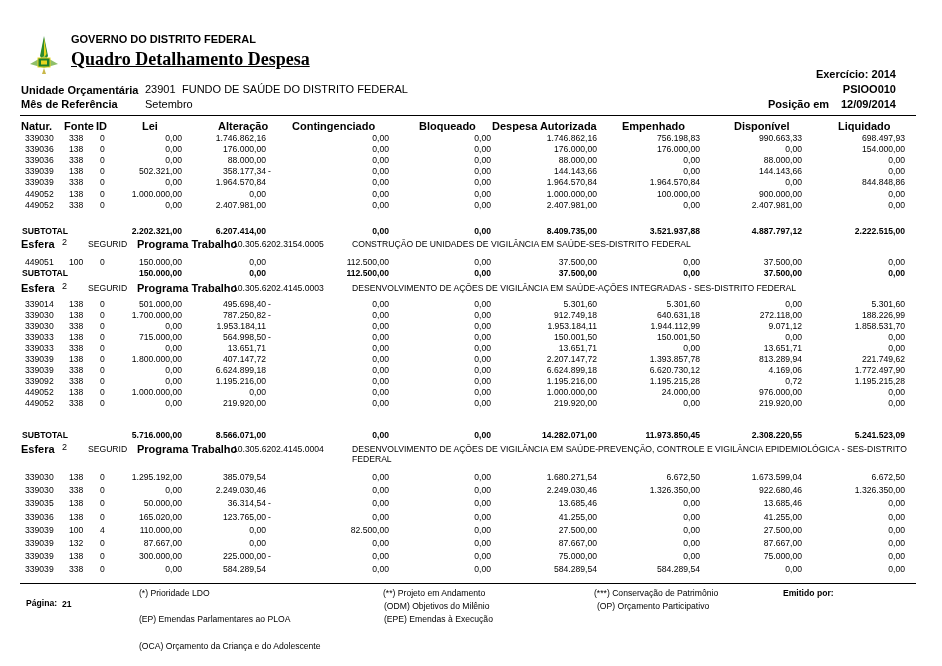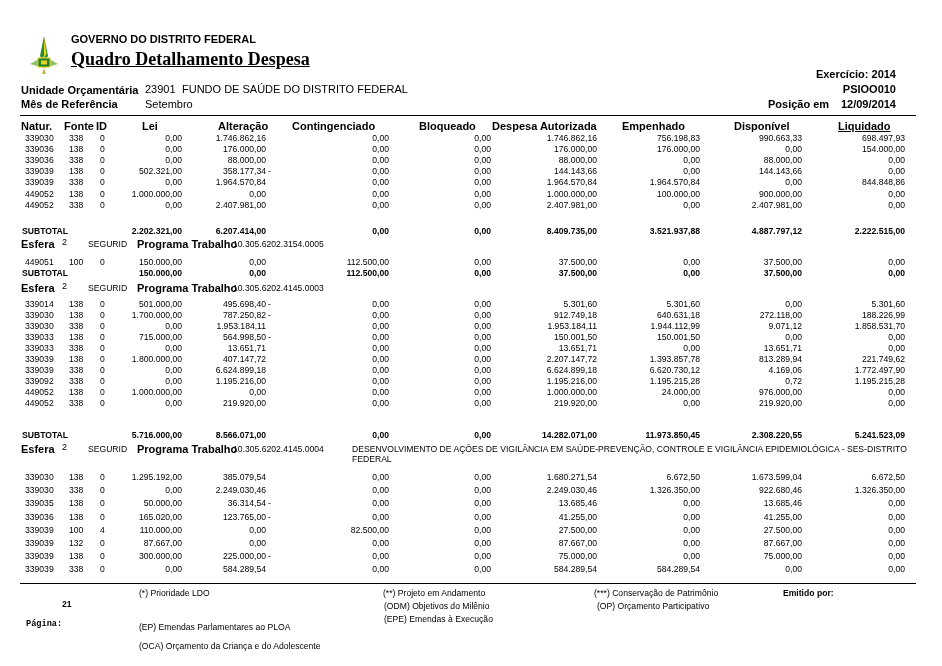--- a/index.html
+++ b/index.html
@@ -71,21 +71,21 @@
 <div class="colhdr" style="left:21px;">Natur.</div>
 <div class="colhdr" style="left:64px;">Fonte</div>
 <div class="colhdr" style="left:96px;">ID</div>
 <div class="colhdr" style="left:142px;">Lei</div>
 <div class="colhdr" style="left:218px;">Alteração</div>
 <div class="colhdr" style="left:292px;">Contingenciado</div>
 <div class="colhdr" style="left:419px;">Bloqueado</div>
 <div class="colhdr" style="left:492px;">Despesa Autorizada</div>
 <div class="colhdr" style="left:622px;">Empenhado</div>
 <div class="colhdr" style="left:734px;">Disponível</div>
-<div class="colhdr" style="left:838px;text-decoration:underline;">Liquidado</div>
+<div class="colhdr" style="left:838px;">Liquidado</div>
 
 <div id="report-body">
     <div class="row" style="top:133.0px">
       <span class="c-nat">339030</span>
       <span class="c-fon">338</span>
       <span class="c-id">0</span>
       <span class="c-lei">0,00</span>
       <span class="c-alt">1.746.862,16</span>
       <span class="c-neg"></span>
       <span class="c-con">0,00</span>
@@ -189,20 +189,21 @@
       <span class="c-emp">3.521.937,88</span>
       <span class="c-dis">4.887.797,12</span>
       <span class="c-liq">2.222.515,00</span>
     </div>
     <div class="esfera" style="top:238px">
       <span class="esf-lbl">Esfera</span>
       <span class="esf-num">2</span>
       <span class="esf-seg">SEGURID</span>
       <span class="esf-prog">Programa Trabalho</span>
       <span class="esf-code">10.305.6202.3154.0005</span>
+      <span class="esf-desc">CONSTRUÇÃO DE UNIDADES DE VIGILÂNCIA EM SAÚDE-SES-DISTRITO FEDERAL</span>
     </div>
     <div class="row" style="top:257.0px">
       <span class="c-nat">449051</span>
       <span class="c-fon">100</span>
       <span class="c-id">0</span>
       <span class="c-lei">150.000,00</span>
       <span class="c-alt">0,00</span>
       <span class="c-neg"></span>
       <span class="c-con">112.500,00</span>
       <span class="c-blo">0,00</span>
@@ -221,20 +222,21 @@
       <span class="c-emp">0,00</span>
       <span class="c-dis">37.500,00</span>
       <span class="c-liq">0,00</span>
     </div>
     <div class="esfera" style="top:282px">
       <span class="esf-lbl">Esfera</span>
       <span class="esf-num">2</span>
       <span class="esf-seg">SEGURID</span>
       <span class="esf-prog">Programa Trabalho</span>
       <span class="esf-code">10.305.6202.4145.0003</span>
+      <span class="esf-desc">DESENVOLVIMENTO DE AÇÕES DE VIGILÂNCIA EM SAÚDE-AÇÕES INTEGRADAS - SES-DISTRITO FEDERAL</span>
     </div>
     <div class="row" style="top:299.0px">
       <span class="c-nat">339014</span>
       <span class="c-fon">138</span>
       <span class="c-id">0</span>
       <span class="c-lei">501.000,00</span>
       <span class="c-alt">495.698,40</span>
       <span class="c-neg">-</span>
       <span class="c-con">0,00</span>
       <span class="c-blo">0,00</span>
@@ -497,23 +499,23 @@
       <span class="c-blo">0,00</span>
       <span class="c-des">584.289,54</span>
       <span class="c-emp">584.289,54</span>
       <span class="c-dis">0,00</span>
       <span class="c-liq">0,00</span>
     </div>
   </div>
 
 <div class="rule" style="top:583px;"></div>
 
-<div class="abs foot-b" style="left:26px;top:619px;font-family:Liberation Mono, monospace;">Página:</div>
+<div class="abs foot-b" style="left:26px;top:598px;">Página:</div>
 <div class="abs foot-b" style="left:62px;top:591px;margin-top:8px;">21</div>
 <div class="abs foot" style="left:139px;top:588px;">(*) Prioridade LDO</div>
 <div class="abs foot" style="left:383px;top:588px;">(**) Projeto em Andamento</div>
 <div class="abs foot" style="left:594px;top:588px;">(***) Conservação de Patrimônio</div>
 <div class="abs foot" style="left:139px;top:601px;margin-top:40px;">(OCA) Orçamento da Criança e do Adolescente</div>
 <div class="abs foot" style="left:384px;top:601px;">(ODM) Objetivos do Milênio</div>
 <div class="abs foot" style="left:597px;top:601px;">(OP) Orçamento Participativo</div>
-<div class="abs foot" style="left:139px;top:614px;margin-top:8px;">(EP) Emendas Parlamentares ao PLOA</div>
+<div class="abs foot" style="left:139px;top:614px;">(EP) Emendas Parlamentares ao PLOA</div>
 <div class="abs foot" style="left:384px;top:614px;">(EPE) Emendas à Execução</div>
 <div class="abs foot-b" style="left:783px;top:588px;">Emitido por:</div>
 
 </body></html>

